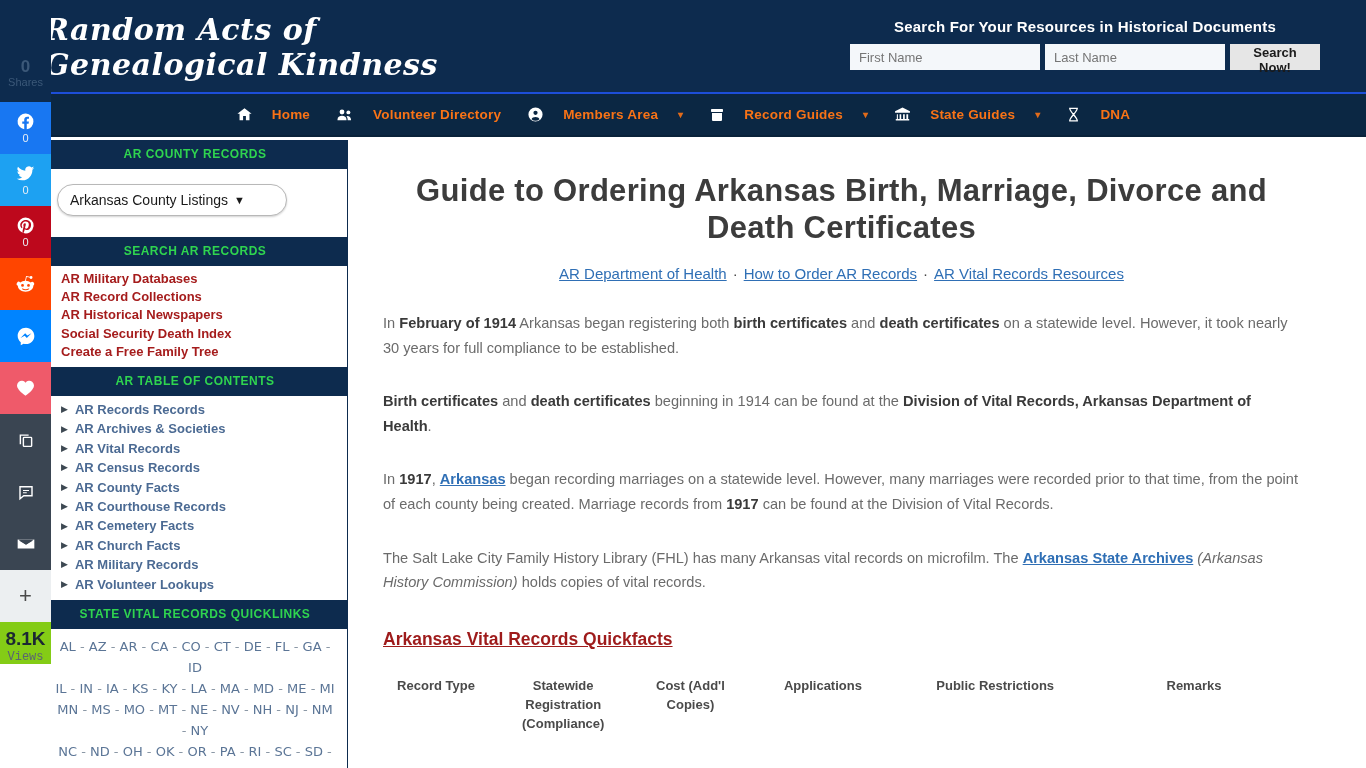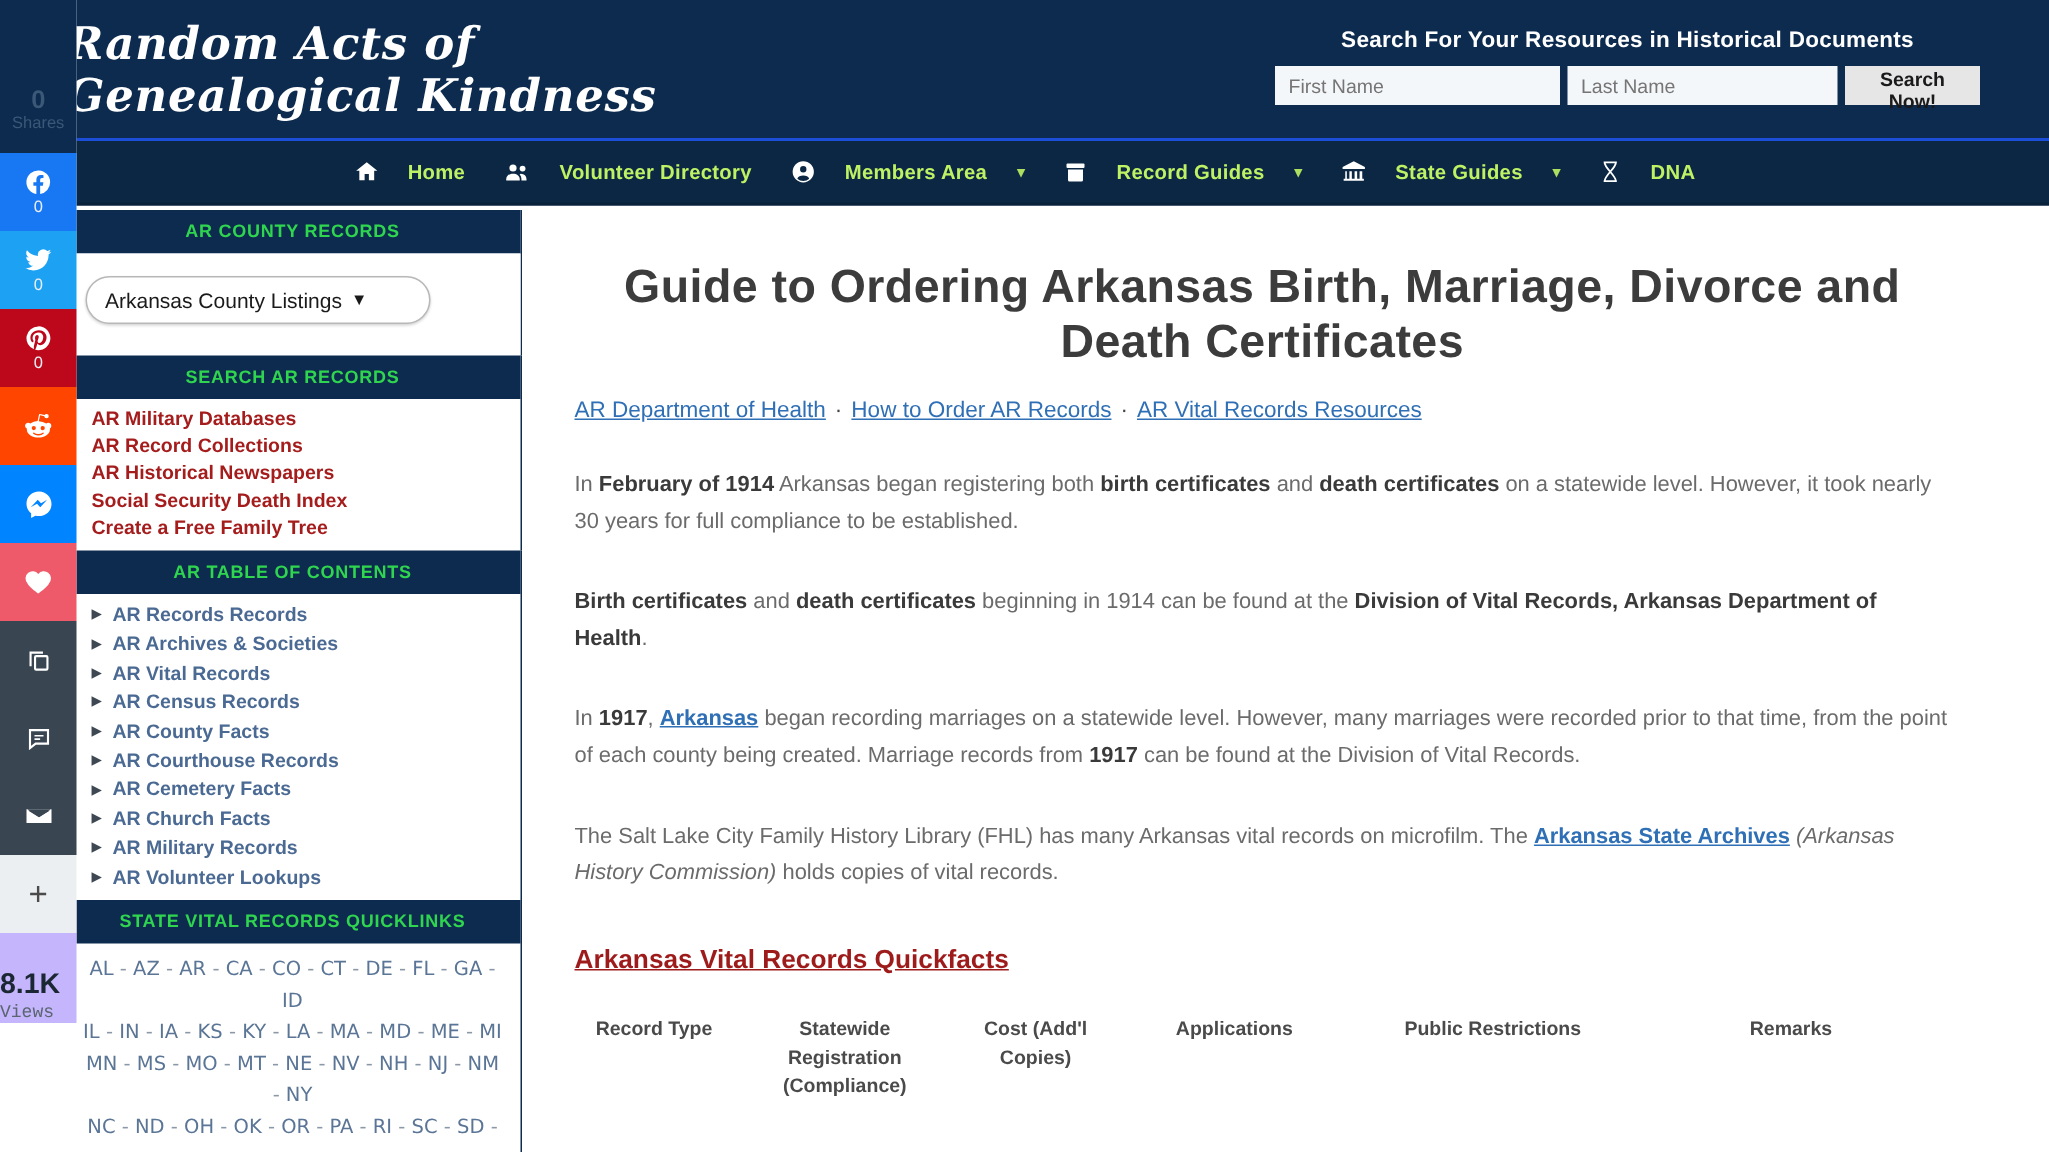--- a/index.html
+++ b/index.html
@@ -45,22 +45,22 @@
   .sb-messenger { background: #0084ff; }
   .sb-love      { background: #ef5a6a; }
   .sb-copy, .sb-comment, .sb-email { background: #3a4552; }
   .share-more {
     width: 51px; height: 52px;
     background: #eceff1; color: #4a4a4a;
     display:flex; align-items:center; justify-content:center;
     font-size: 22px; font-weight: 300;
   }
   .views-box {
-    width: 51px; text-align: left; padding-top: 25px;
-    background: #c4b5fd;
+    width: 51px; text-align: center; padding-top: 7px;
+    background: #84cc16;
   }
   .views-box .vnum { font-size: 19px; font-weight: bold; color: #1b2733; display:block; line-height:1; }
   .views-box .vlbl { font-size: 12px; color: #5a6570; display:block; margin-top: 2px; font-family: Liberation Mono, monospace; }
 
   
   #site-header {
     position: absolute; left: 0; top: 0;
     width: 1366px; height: 94px;
     background: #0d2b4e;
     border-bottom: 2px solid #1d4ed8;
@@ -105,21 +105,21 @@
     position: absolute; left: 0; top: 94px;
     width: 1366px; height: 43px;
     background: #0b2743;
     border-bottom: 2px solid #09223a;
     display: flex; align-items: center; justify-content: center;
     gap: 26px;
     z-index: 10;
   }
   .nav-item {
     display: flex; align-items: center; gap: 19px;
-    color: #bef264; font-size: 13.5px; font-weight: bold;
+    color: #f97316; font-size: 13.5px; font-weight: bold;
     letter-spacing: .2px;
     cursor: pointer;
     text-align: center;
   }
   .nav-item svg { display:block; }
   .caret { font-size: 10px; opacity: .9; margin-left: 1px; }
 
   
   #sidebar {
     position: absolute; left: 42px; top: 140px;
@@ -196,20 +196,21 @@
   #page-title {
     font-size: 31px; font-weight: bold;
     color: #3c3c3c;
     text-align: center;
     line-height: 37px;
     letter-spacing: .3px;
     margin: 12px 0 0;
     font-family: "Liberation Sans", sans-serif;
   }
   #title-links {
+    text-align: center;
     margin-top: 19px;
     font-size: 15px;
   }
   #title-links a {
     color: #2f6fb5; text-decoration: underline; font-weight: normal;
   }
   #title-links .dot { color: #444; margin: 0 6px; }
 
   .para {
     color: #6b6b6b;

